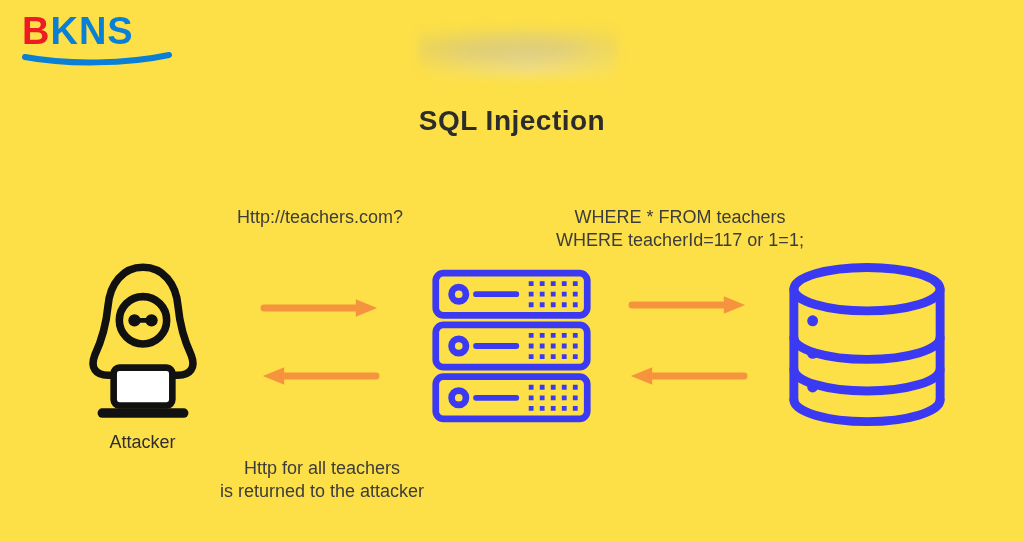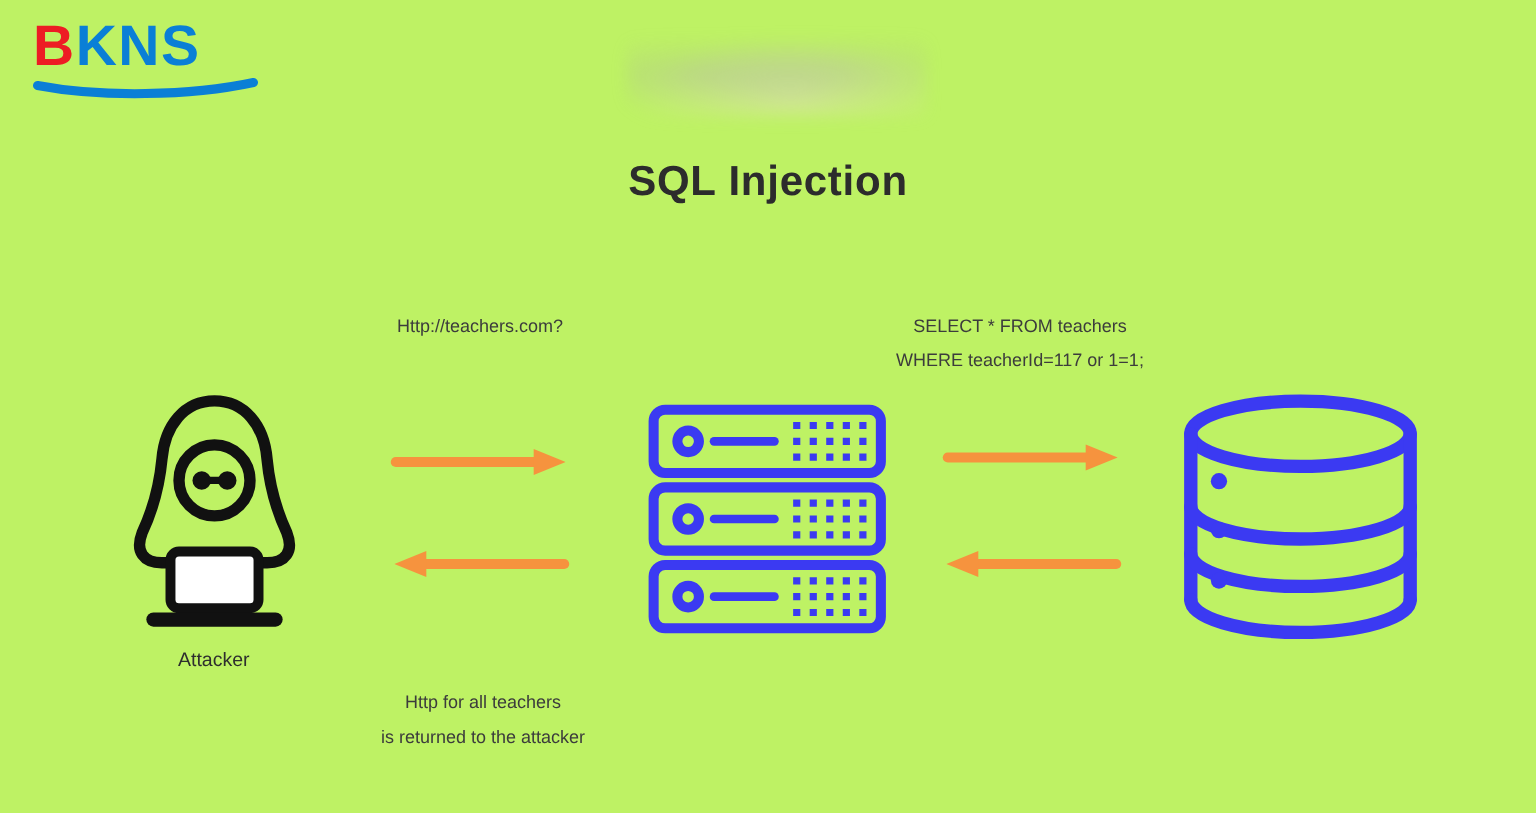--- a/index.html
+++ b/index.html
@@ -1,20 +1,20 @@
 <!DOCTYPE html>
 <html style="--accent-blue: #3b3af2; --arrow-orange: #f6933e; --logo-red: #ed1c24; --logo-blue: #0a7fd6;"><head>
 <meta charset="utf-8">
 <style>
   html, body { margin: 0; padding: 0; background: #ffffff; }
   #stage {
     position: relative;
     width: 1024px;
     height: 542px;
-    background: #bef264;
+    background: #fde047;
     font-family: "Liberation Sans", "DejaVu Sans", sans-serif;
     color: #3a3a3a;
     overflow: hidden;
   }
   .abs { position: absolute; }
 
   
   #logo { left: 22px; top: 12px; width: 170px; }
   #logo .wordmark {
     font-size: 38px;
@@ -43,32 +43,32 @@
     left: 0; top: 105px; width: 1024px;
     text-align: center;
     font-size: 28px;
     font-weight: 700;
     letter-spacing: 0.5px;
     color: #2c2c2c;
   }
 
   .caption {
     text-align: center;
-    font-size: 12px;
+    font-size: 18px;
     line-height: 23px;
     color: #3c3c3c;
   }
   #request-text { left: 155px; top: 206px; width: 330px; }
   #query-text   { left: 515px; top: 206px; width: 330px; }
   #response-left-text  { left: 152px; top: 457px; width: 340px; }
   #response-right-text { left: 540px; top: 457px; width: 300px; }
 
   .node-label {
     text-align: center;
-    font-size: 13px;
+    font-size: 18px;
     color: #2e2e2e;
   }
   #attacker-label { left: 70px;  top: 432px; width: 145px; }
   #server-label   { left: 425px; top: 437px; width: 172px; }
 
   
   #attacker-icon { left: 72px;  top: 256px; width: 142px; height: 174px; }
   #server-icon   { left: 430px; top: 263px; width: 163px; height: 166px; }
   #database-icon { left: 783px; top: 258px; width: 168px; height: 176px; }
 
@@ -108,21 +108,21 @@
 
   <div class="abs" id="watermark"></div>
 
   <div class="abs" id="title">SQL Injection</div>
 
   <div class="abs caption" id="request-text">
     <div>Http://teachers.com?</div>
   </div>
 
   <div class="abs caption" id="query-text">
-    <div>SELECT * FROM teachers</div>
+    <div>WHERE * FROM teachers</div>
     <div>WHERE teacherId=117 or 1=1;</div>
   </div>
 
   <svg class="abs attacker-svg" id="attacker-icon" viewBox="0 0 150 172">
     <path class="stk" d="M75 6 C54 6 40 23 38 47 C36 68 31 84 24 99 C19 112 25 120 38 120 L112 120 C125 120 131 112 126 99 C119 84 114 68 112 47 C110 23 96 6 75 6 Z"></path>
     <circle class="stk" cx="75" cy="62" r="25"></circle>
     <line class="stk-thin" x1="66" y1="62" x2="84" y2="62"></line>
     <circle class="dot" cx="66" cy="62" r="6.5"></circle>
     <circle class="dot" cx="84" cy="62" r="6.5"></circle>
     <rect class="fillw" x="44" y="112" width="62" height="40" rx="6"></rect>

